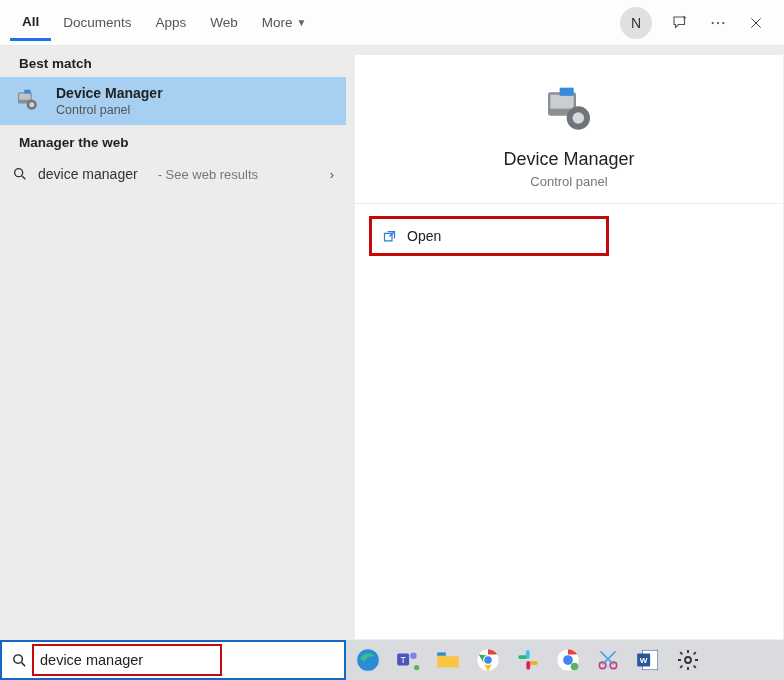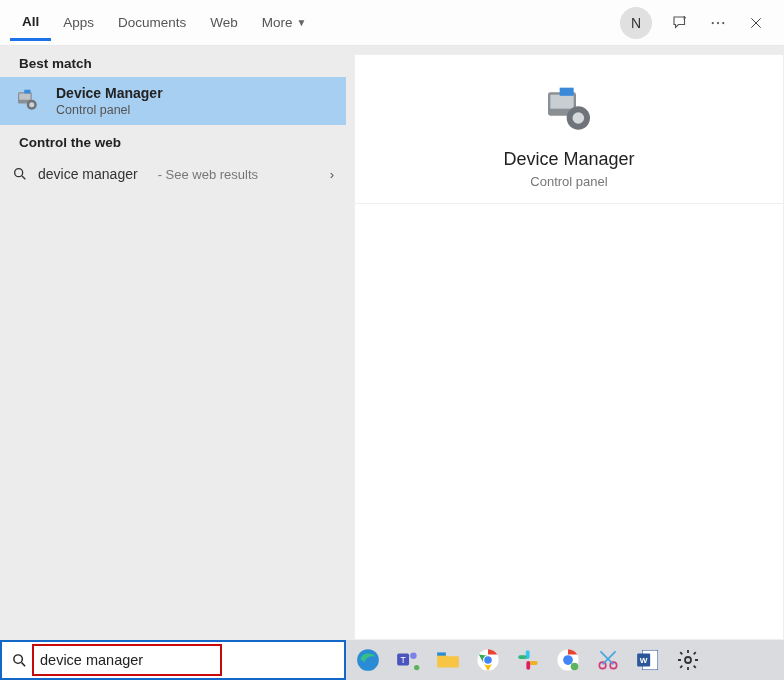--- a/index.html
+++ b/index.html
@@ -51,22 +51,22 @@
   .task-icons { display:flex; align-items:center; gap: 8px; padding: 0 6px; }
   .task-icon { width:32px; height:32px; display:flex; align-items:center; justify-content:center; }
 
   svg { display:block; }
 </style>
 </head>
 <body>
 
 <div class="tabs">
   <div class="tab active">All</div>
+  <div class="tab">Documents</div>
   <div class="tab">Apps</div>
-  <div class="tab">Documents</div>
   <div class="tab">Web</div>
   <div class="tab">
     <span>More</span>
     <span class="chev">▼</span>
   </div>
   <div class="right-controls">
     <div class="avatar">N</div>
     <div class="ctrl-icon">
       <svg width="18" height="18" viewBox="0 0 24 24" fill="none" stroke="#555" stroke-width="1.5">
           <path d="M4 4h14v10H10l-4 4v-4H4z"></path>
@@ -102,21 +102,21 @@
             <circle cx="30" cy="30" r="4" fill="#cfd3d6"></circle>
             <rect x="18" y="6" width="10" height="6" fill="#3b89d9"></rect>
           </svg>
       </div>
       <div class="result-text">
         <div class="title">Device Manager</div>
         <div class="sub">Control panel</div>
       </div>
     </div>
 
-    <div class="section-header">Control the web</div>
+    <div class="section-header">Manager the web</div>
 
     <div class="web-row">
       <span>
         <svg width="16" height="16" viewBox="0 0 24 24" fill="none" stroke="#333" stroke-width="2">
             <circle cx="10" cy="10" r="6"></circle>
             <path d="M15 15l5 5"></path>
           </svg>
       </span>
       <span class="label">device manager</span>
       <span class="hint">- See web results</span>
@@ -132,20 +132,30 @@
             <rect x="8" y="10" width="20" height="12" fill="#c9ced2"></rect>
             <rect x="16" y="4" width="12" height="7" fill="#3b89d9"></rect>
             <circle cx="32" cy="30" r="10" fill="#6e7479"></circle>
             <circle cx="32" cy="30" r="5" fill="#d5d9dc"></circle>
           </svg>
       </div>
       <div class="detail-title">Device Manager</div>
       <div class="detail-sub">Control panel</div>
     </div>
 
+    <div class="action-row">
+      <span class="open-icon">
+        <svg width="15" height="15" viewBox="0 0 24 24" fill="none" stroke="#2a7dd4" stroke-width="2">
+            <rect x="4" y="7" width="12" height="12"></rect>
+            <path d="M9 4h11v11"></path>
+            <path d="M20 4l-8 8"></path>
+          </svg>
+      </span>
+      <span class="label">Open</span>
+    </div>
   </div>
 </div>
 
 <div class="taskbar">
   <div class="search-wrap">
     <span class="search-icon">
       <svg width="17" height="17" viewBox="0 0 24 24" fill="none" stroke="#222" stroke-width="2">
           <circle cx="10" cy="10" r="6"></circle>
           <path d="M15 15l5 5"></path>
         </svg>

